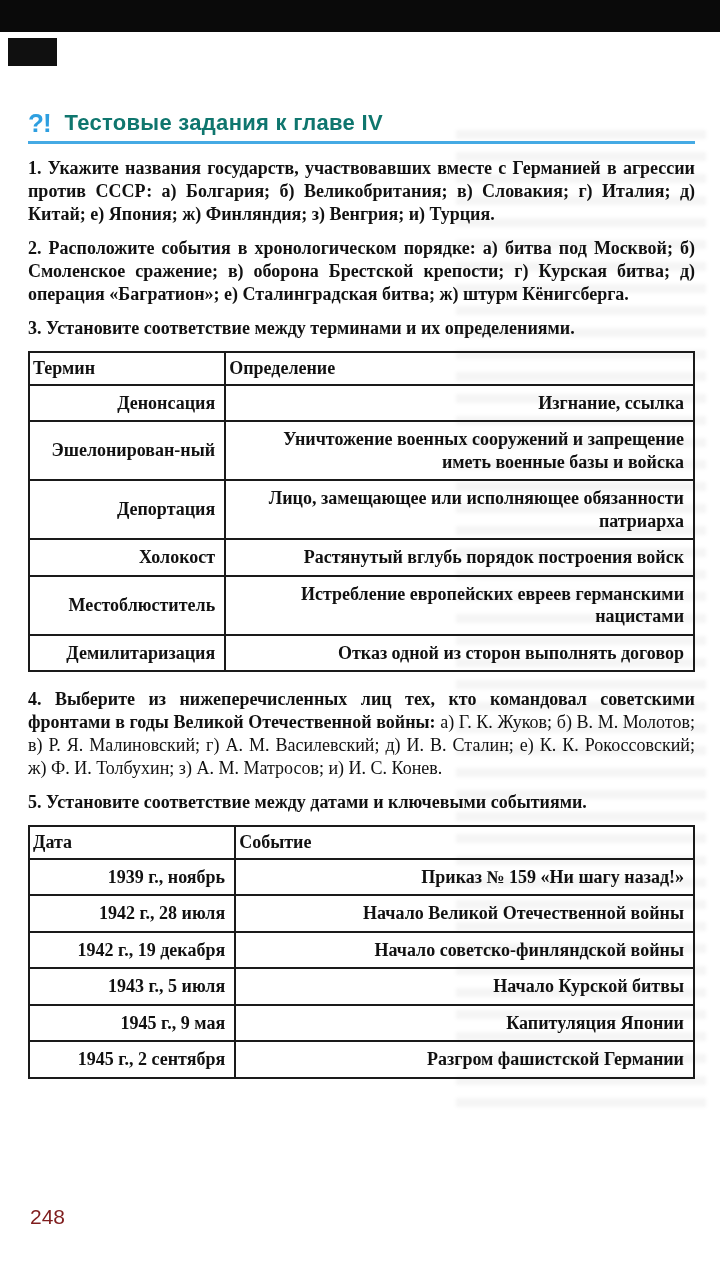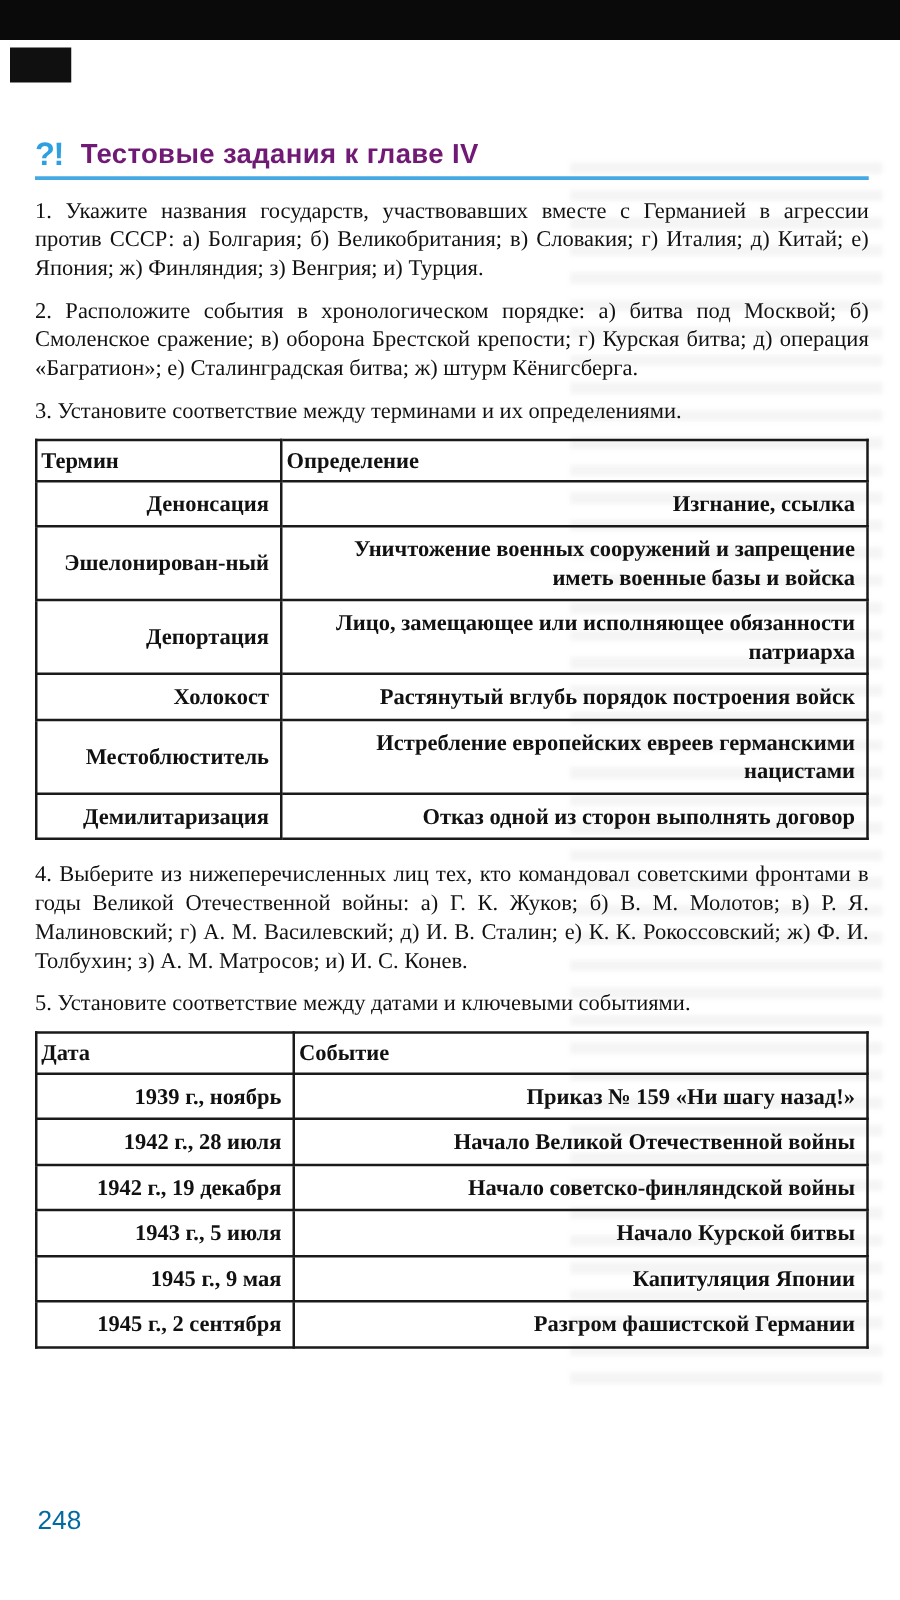--- a/index.html
+++ b/index.html
@@ -50,39 +50,39 @@
     margin-bottom: 4px;
   }
   .qmark {
     color: #2e9fe0;
     font-weight: bold;
     font-size: 26px;
     letter-spacing: -1px;
     line-height: 1;
   }
   .title {
-    color: #701a75;
+    color: #0f766e;
     font-size: 22px;
     font-weight: bold;
     margin: 0;
     letter-spacing: 0.3px;
   }
   .rule {
     height: 3px;
     background: #45aae4;
     margin: 5px 0 13px 0;
   }
 
   .question {
     font-size: 18px;
     line-height: 1.28;
     text-align: justify;
     margin: 0 0 11px 0;
   }
-  .question .stem { font-weight: normal; }
+  .question .stem { font-weight: bold; }
 
   table.book-table {
     border-collapse: collapse;
     width: 100%;
     margin: 6px 0 16px 0;
   }
   table.book-table th,
   table.book-table td {
     border: 2px solid #1a1a1a;
     font-size: 18px;
@@ -94,21 +94,21 @@
   }
   table.book-table th { text-align: left; padding: 4px 3px; }
   .col-term  { width: 29.5%; }
   .col-date  { width: 31%; border-radius: 11px; }
 
   .pagenum {
     position: absolute;
     left: 30px; top: 1205px;
     font-family: "Liberation Sans", sans-serif;
     font-size: 21px;
-    color: #0369a1;
+    color: #7f1d1d;
     z-index: 1;
   }
 </style>
 </head>
 <body>
 
 <div class="topbar"></div>
 <div class="corner-mark"></div>
 <div class="bleed"></div>
 

